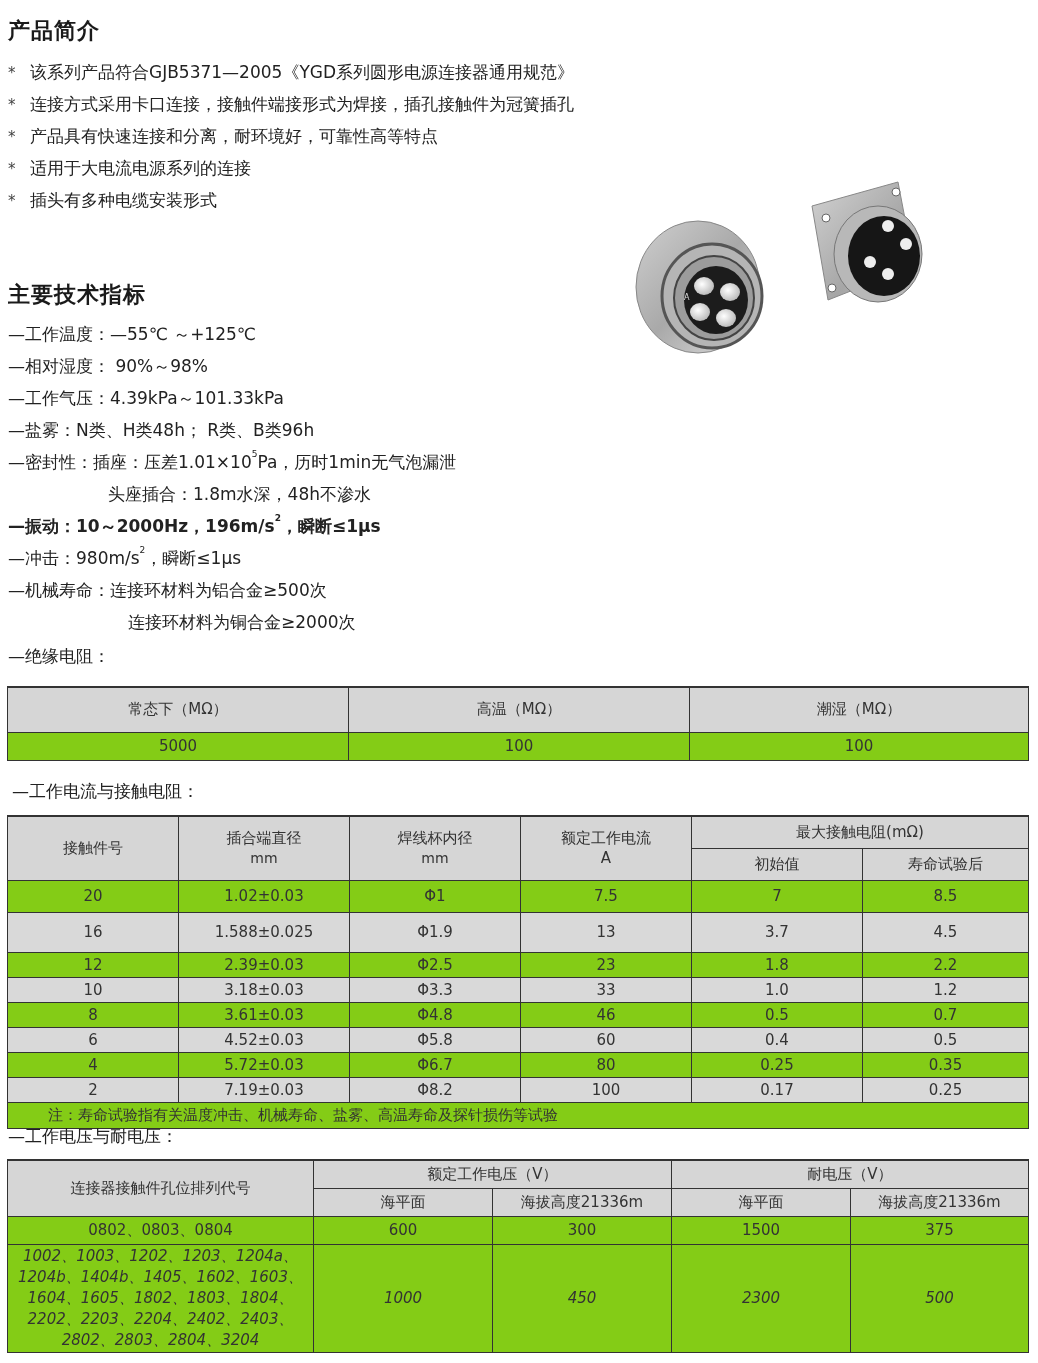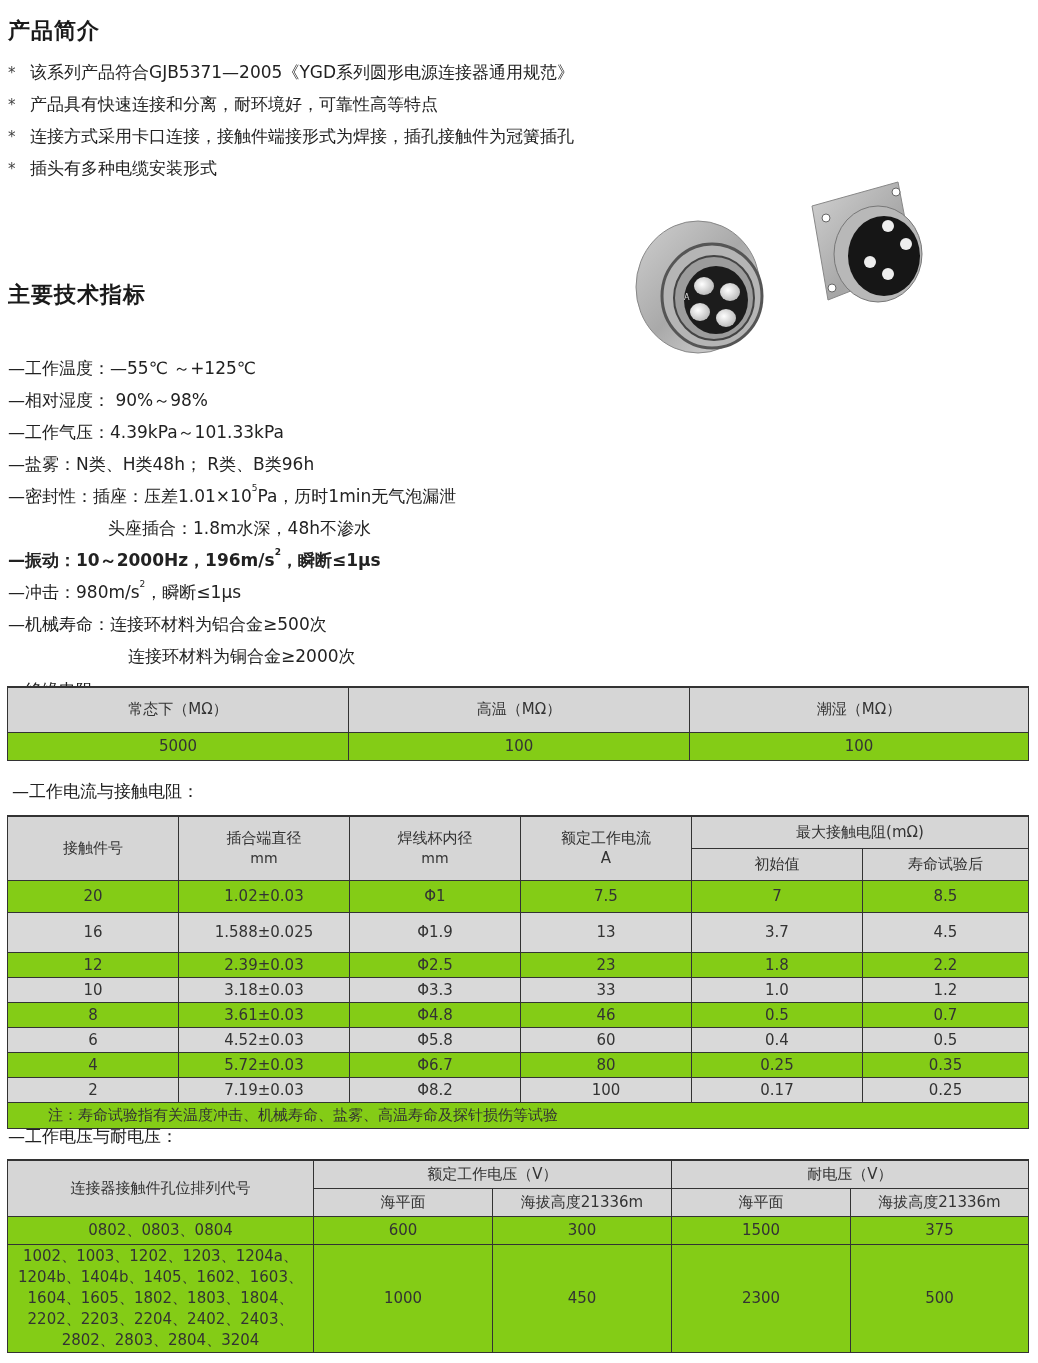--- a/index.html
+++ b/index.html
@@ -4,40 +4,41 @@
 <style>
   html, body { margin:0; padding:0; background:#ffffff; }
   body {
     width:1038px; height:1363px; position:relative; overflow:hidden;
     font-family:"DejaVu Sans","Liberation Sans",sans-serif; color:#222;
   }
   .abs { position:absolute; }
   .h1 { font-size:22px; font-weight:bold; color:#1a1a1a; letter-spacing:1px; }
   .bullet { font-size:17px; color:#222; white-space:nowrap; height:32px; line-height:32px; }
   .bullet .star { display:inline-block; width:22px; color:#444; font-size:15px; }
-  .spec { font-size:17px; color:#222; white-space:nowrap; line-height:32px;margin-top:34px; }
+  .spec { font-size:17px; color:#222; white-space:nowrap; line-height:32px; }
   .spec sup { font-size:9px; vertical-align:top; line-height:1; position:relative; top:4px; }
   .sub-h { font-size:17px; color:#222; white-space:nowrap; }
   table { border-collapse:collapse; position:absolute; font-size:15px; color:#333; }
   td, th { border:1px solid #333; text-align:center; font-weight:normal; padding:0; }
   .hd { background:#d6d6d6; }
   .g { background:#d9d9d9; }
   .w { background:#84cc16; }
   .thick-top { border-top:2px solid #333; }
   .photo { position:absolute; }
 </style>
 </head>
 <body>
 
 <div class="abs h1" style="left:8px;top:16px;">产品简介</div>
 
 <div class="abs" style="left:8px;top:56px;">
   <div class="bullet"><span class="star">*</span><span>该系列产品符合GJB5371—2005《YGD系列圆形电源连接器通用规范》</span></div>
+  <div class="bullet"><span class="star">*</span><span>连接方式采用卡口连接，接触件端接形式为焊接，插孔接触件为冠簧插孔</span></div>
   <div class="bullet"><span class="star">*</span><span>产品具有快速连接和分离，耐环境好，可靠性高等特点</span></div>
-  <div class="bullet"><span class="star">*</span><span>连接方式采用卡口连接，接触件端接形式为焊接，插孔接触件为冠簧插孔</span></div>
+  <div class="bullet"><span class="star">*</span><span>适用于大电流电源系列的连接</span></div>
   <div class="bullet"><span class="star">*</span><span>插头有多种电缆安装形式</span></div>
 </div>
 
 <svg class="photo" style="left:628px;top:212px;" width="150" height="150" viewBox="0 0 150 150">
   <defs>
     <linearGradient id="metal1" x1="0" y1="0" x2="1" y2="1">
       <stop offset="0" stop-color="#cfcfcf"></stop>
         <stop offset="0.5" stop-color="#a9a9a9"></stop>
         <stop offset="1" stop-color="#e0e0e0"></stop>
     </linearGradient>
@@ -206,21 +207,21 @@
     <td style="width:178px;">海平面</td>
     <td>海拔高度21336m</td>
   </tr>
   <tr style="height:28px;" class="w">
     <td>0802、0803、0804</td>
     <td>600</td>
     <td>300</td>
     <td>1500</td>
     <td>375</td>
   </tr>
-  <tr style="height:108px;" class="w">
+  <tr style="height:108px;font-style:italic;" class="w">
     <td style="line-height:21px;">
       <div>1002、1003、1202、1203、1204a、</div>
       <div>1204b、1404b、1405、1602、1603、</div>
       <div>1604、1605、1802、1803、1804、</div>
       <div>2202、2203、2204、2402、2403、</div>
       <div>2802、2803、2804、3204</div>
     </td>
     <td>1000</td>
     <td>450</td>
     <td>2300</td>

